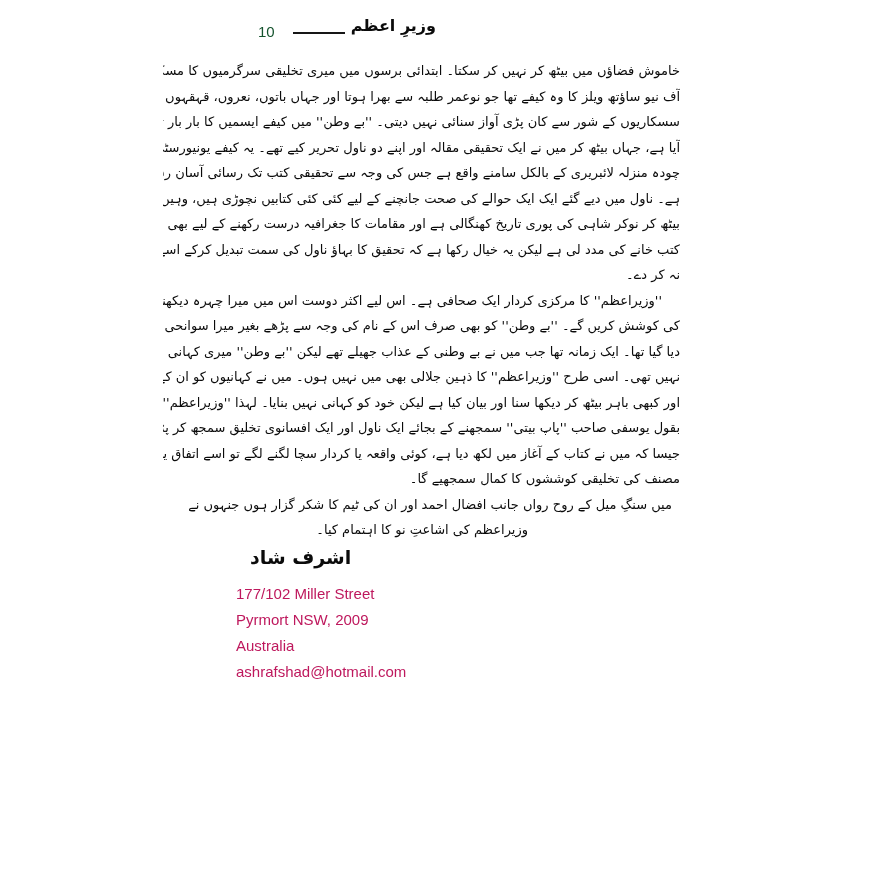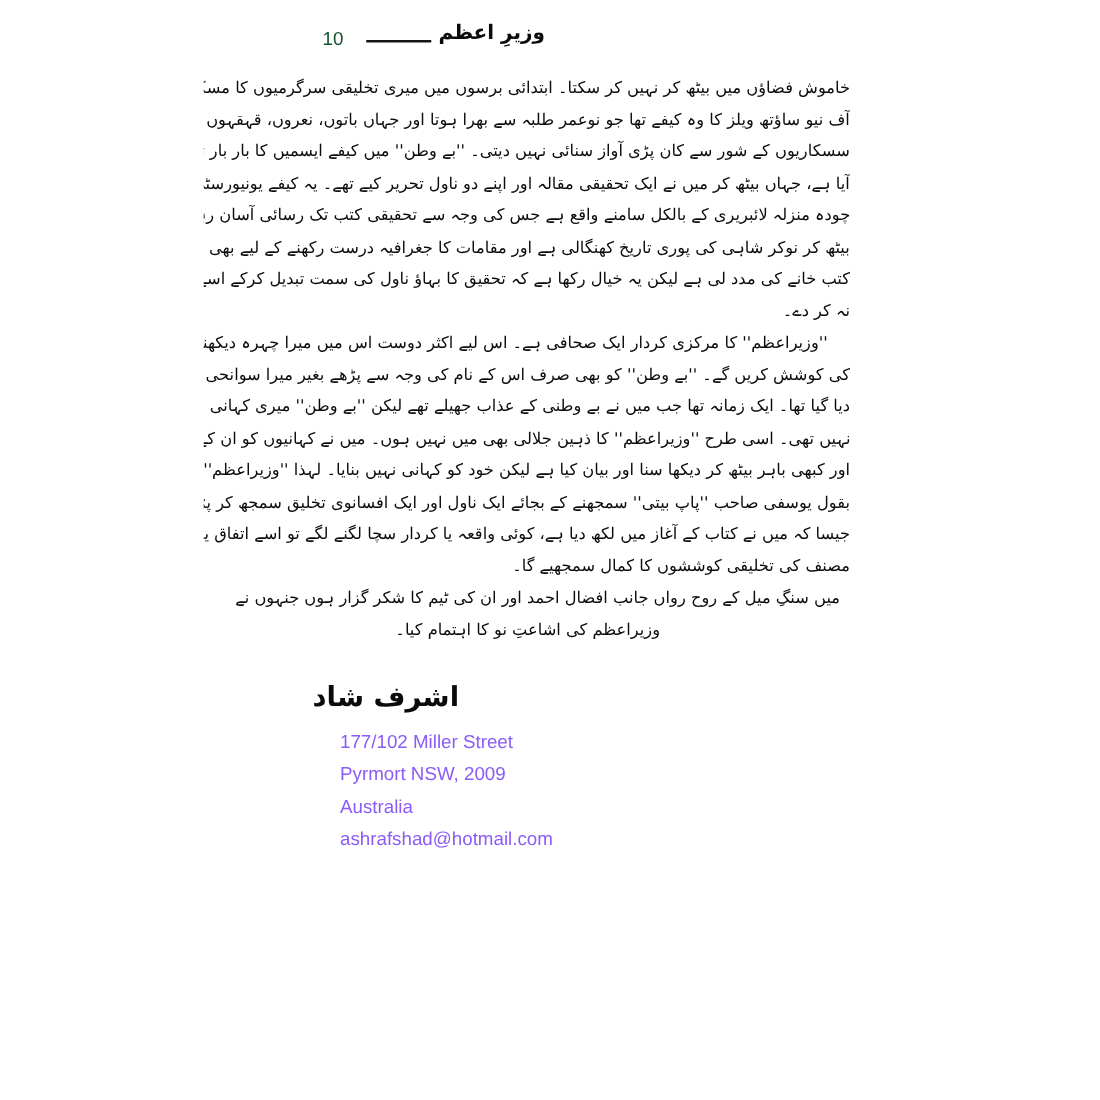--- a/index.html
+++ b/index.html
@@ -69,34 +69,33 @@
   .uline.inset-lg  { padding-right: 152px; }
   
   .signature {
     position: absolute;
     left: 250px;
     top: 546px;
     width: 122px;
     direction: rtl;
     text-align: left;
     font-family: "DejaVu Sans", sans-serif;
-    font-size: 22px;
+    font-size: 19px;
     font-weight: bold;
     white-space: nowrap;
     color: #0b0b0b;
   }
   
   .contact-block {
     position: absolute;
     left: 236px;
     top: 581px;
     font-family: "Liberation Sans", sans-serif;
     font-size: 15px;
-    color: #8b5cf6;
-    margin-left: 36px;
+    color: #be185d;
   }
   .contact-line {
     height: 26px;
     line-height: 26px;
     white-space: nowrap;
   }
 </style>
 </head>
 <body>
 
@@ -105,20 +104,21 @@
   <div class="page-number">10</div>
   <div class="header-rule"></div>
   <div class="book-title">وزیرِ اعظم</div>
 
   <div class="body-text">
     <div class="uline">خاموش فضاؤں میں بیٹھ کر نہیں کر سکتا۔ ابتدائی برسوں میں میری تخلیقی سرگرمیوں کا مسکن یونیورسٹی</div>
     <div class="uline">آف نیو ساؤتھ ویلز کا وہ کیفے تھا جو نوعمر طلبہ سے بھرا ہوتا اور جہاں باتوں، نعروں، قہقہوں اور</div>
     <div class="uline">سسکاریوں کے شور سے کان پڑی آواز سنائی نہیں دیتی۔ ''بے وطن'' میں کیفے ایسمیں کا بار بار تذکرہ</div>
     <div class="uline">آیا ہے، جہاں بیٹھ کر میں نے ایک تحقیقی مقالہ اور اپنے دو ناول تحریر کیے تھے۔ یہ کیفے یونیورسٹی کی</div>
     <div class="uline">چودہ منزلہ لائبریری کے بالکل سامنے واقع ہے جس کی وجہ سے تحقیقی کتب تک رسائی آسان رہتی</div>
+    <div class="uline">ہے۔ ناول میں دیے گئے ایک ایک حوالے کی صحت جانچنے کے لیے کئی کئی کتابیں نچوڑی ہیں، وہیں</div>
     <div class="uline">بیٹھ کر نوکر شاہی کی پوری تاریخ کھنگالی ہے اور مقامات کا جغرافیہ درست رکھنے کے لیے بھی اکثر اسی</div>
     <div class="uline">کتب خانے کی مدد لی ہے لیکن یہ خیال رکھا ہے کہ تحقیق کا بہاؤ ناول کی سمت تبدیل کرکے اسے گراں</div>
     <div class="uline">نہ کر دے۔</div>
 
     <div class="uline indent-sm">''وزیراعظم'' کا مرکزی کردار ایک صحافی ہے۔ اس لیے اکثر دوست اس میں میرا چہرہ دیکھنے</div>
     <div class="uline">کی کوشش کریں گے۔ ''بے وطن'' کو بھی صرف اس کے نام کی وجہ سے پڑھے بغیر میرا سوانحی ناول کہہ</div>
     <div class="uline">دیا گیا تھا۔ ایک زمانہ تھا جب میں نے بے وطنی کے عذاب جھیلے تھے لیکن ''بے وطن'' میری کہانی</div>
     <div class="uline">نہیں تھی۔ اسی طرح ''وزیراعظم'' کا ذہین جلالی بھی میں نہیں ہوں۔ میں نے کہانیوں کو ان کے اندر</div>
     <div class="uline">اور کبھی باہر بیٹھ کر دیکھا سنا اور بیان کیا ہے لیکن خود کو کہانی نہیں بنایا۔ لہذا ''وزیراعظم'' کو آپ بیتی یا</div>
     <div class="uline">بقول یوسفی صاحب ''پاپ بیتی'' سمجھنے کے بجائے ایک ناول اور ایک افسانوی تخلیق سمجھ کر پڑھیے اور</div>

